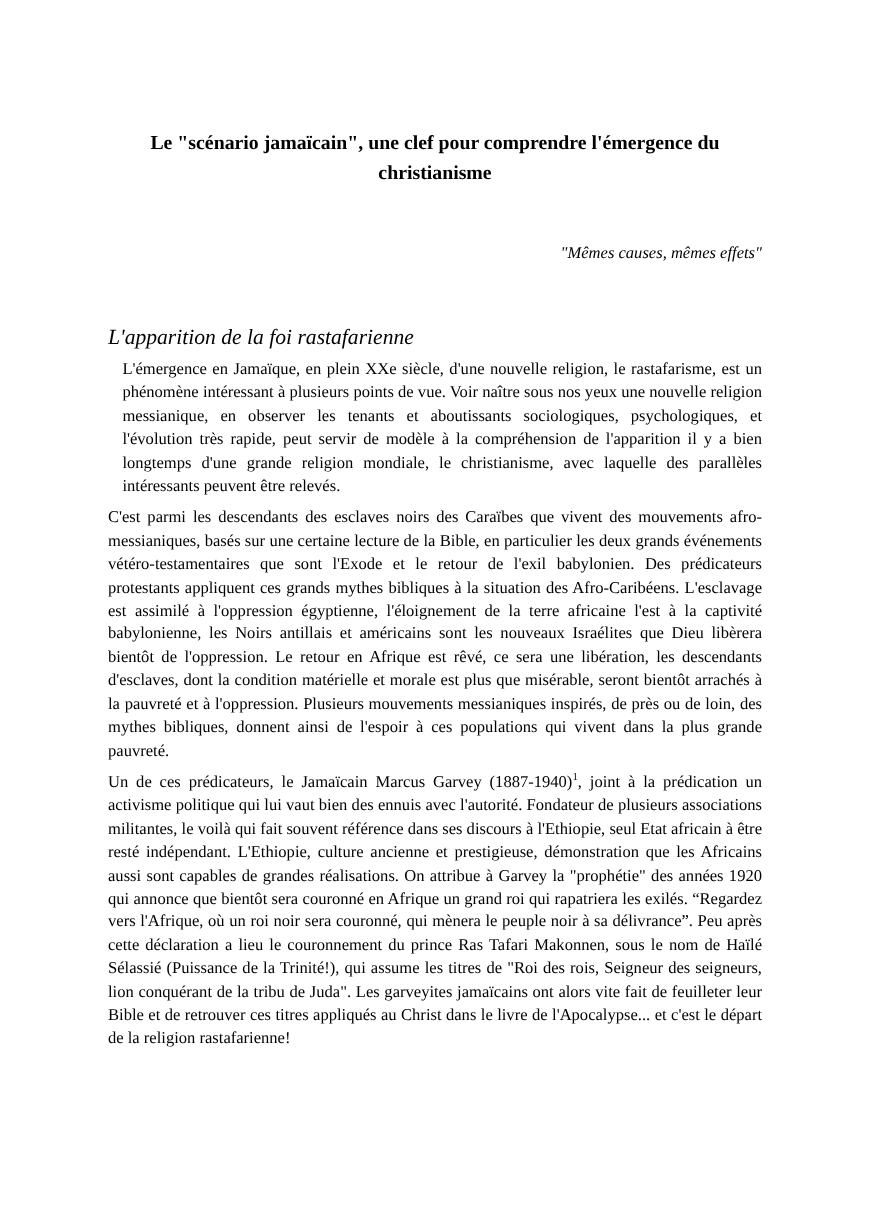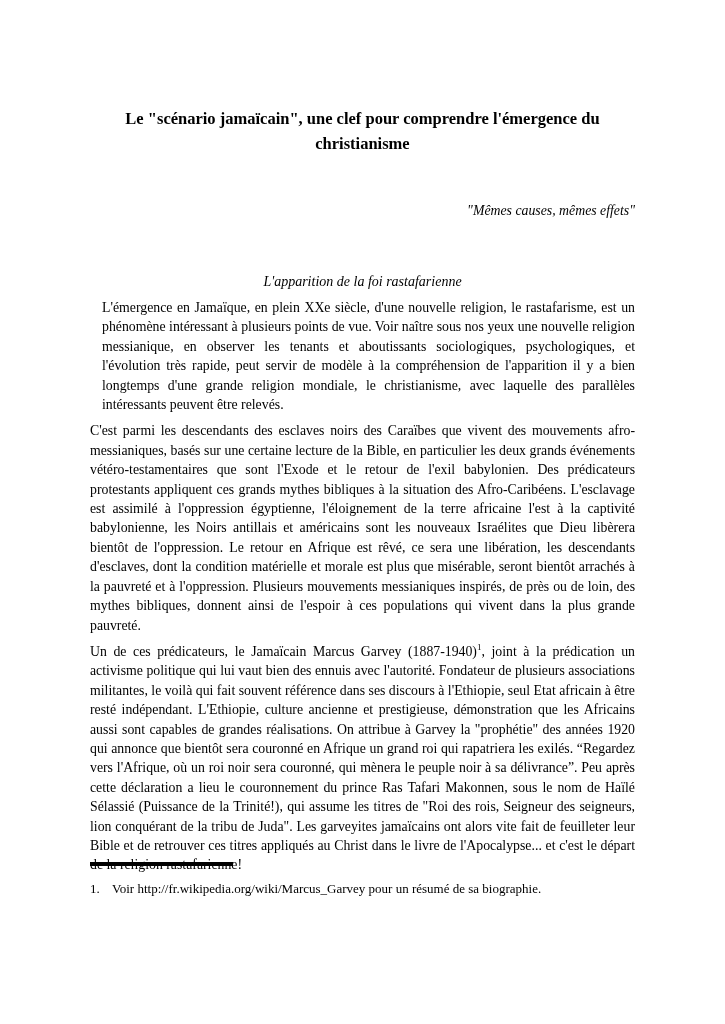--- a/index.html
+++ b/index.html
@@ -28,24 +28,24 @@
   }
   .epigraph {
     margin: 46px 0 0 0;
     font-size: 13.8px;
     font-style: italic;
     line-height: 18px;
     text-align: right;
   }
   .section-heading {
     margin: 52px 0 0 0;
-    font-size: 14px;
+    font-size: 18px;
     font-style: italic;
     line-height: 19px;
-    text-align: center;
+    text-align: left;
   }
   .body-par {
     margin: 7px 0 0 0;
     font-size: 13.8px;
     line-height: 19.4px;
     text-align: justify;
   }
   .section-heading + .body-par { margin-top: 7px; margin-left: 12px; }
   sup.fn-ref {
     font-size: 9px;
@@ -83,18 +83,14 @@
   <p class="epigraph">"Mêmes causes, mêmes effets"</p>
 
   <p class="section-heading">L'apparition de la foi rastafarienne</p>
 
   <p class="body-par">L'émergence en Jamaïque, en plein XXe siècle, d'une nouvelle religion, le rastafarisme, est un phénomène intéressant à plusieurs points de vue. Voir naître sous nos yeux une nouvelle religion messianique, en observer les tenants et aboutissants sociologiques, psychologiques, et l'évolution très rapide, peut servir de modèle à la compréhension de l'apparition il y a bien longtemps d'une grande religion mondiale, le christianisme, avec laquelle des parallèles intéressants peuvent être relevés.</p>
 
   <p class="body-par">C'est parmi les descendants des esclaves noirs des Caraïbes que vivent des mouvements afro-messianiques, basés sur une certaine lecture de la Bible, en particulier les deux grands événements vétéro-testamentaires que sont l'Exode et le retour de l'exil babylonien. Des prédicateurs protestants appliquent ces grands mythes bibliques à la situation des Afro-Caribéens. L'esclavage est assimilé à l'oppression égyptienne, l'éloignement de la terre africaine l'est à la captivité babylonienne, les Noirs antillais et américains sont les nouveaux Israélites que Dieu libèrera bientôt de l'oppression. Le retour en Afrique est rêvé, ce sera une libération, les descendants d'esclaves, dont la condition matérielle et morale est plus que misérable, seront bientôt arrachés à la pauvreté et à l'oppression. Plusieurs mouvements messianiques inspirés, de près ou de loin, des mythes bibliques, donnent ainsi de l'espoir à ces populations qui vivent dans la plus grande pauvreté.</p>
 
   <p class="body-par"><span>Un de ces prédicateurs, le Jamaïcain Marcus Garvey (1887-1940)</span><sup class="fn-ref">1</sup><span>, joint à la prédication un activisme politique qui lui vaut bien des ennuis avec l'autorité. Fondateur de plusieurs associations militantes, le voilà qui fait souvent référence dans ses discours à l'Ethiopie, seul Etat africain à être resté indépendant. L'Ethiopie, culture ancienne et prestigieuse, démonstration que les Africains aussi sont capables de grandes réalisations. On attribue à Garvey la "prophétie" des années 1920 qui annonce que bientôt sera couronné en Afrique un grand roi qui rapatriera les exilés. “Regardez vers l'Afrique, où un roi noir sera couronné, qui mènera le peuple noir à sa délivrance”. Peu après cette déclaration a lieu le couronnement du prince Ras Tafari Makonnen, sous le nom de Haïlé Sélassié (Puissance de la Trinité!), qui assume les titres de "Roi des rois, Seigneur des seigneurs, lion conquérant de la tribu de Juda". Les garveyites jamaïcains ont alors vite fait de feuilleter leur Bible et de retrouver ces titres appliqués au Christ dans le livre de l'Apocalypse... et c'est le départ de la religion rastafarienne!</span></p>
 
-  <div class="footnote-area">
-    <div class="footnote-rule"></div>
-    <p class="footnote"><span class="fn-marker">1.</span><span>Voir </span><span>http://fr.wikipedia.org/wiki/Marcus_Garvey</span><span> pour un résumé de sa biographie.</span></p>
-  </div>
 
 </div>
 
 </body></html>

